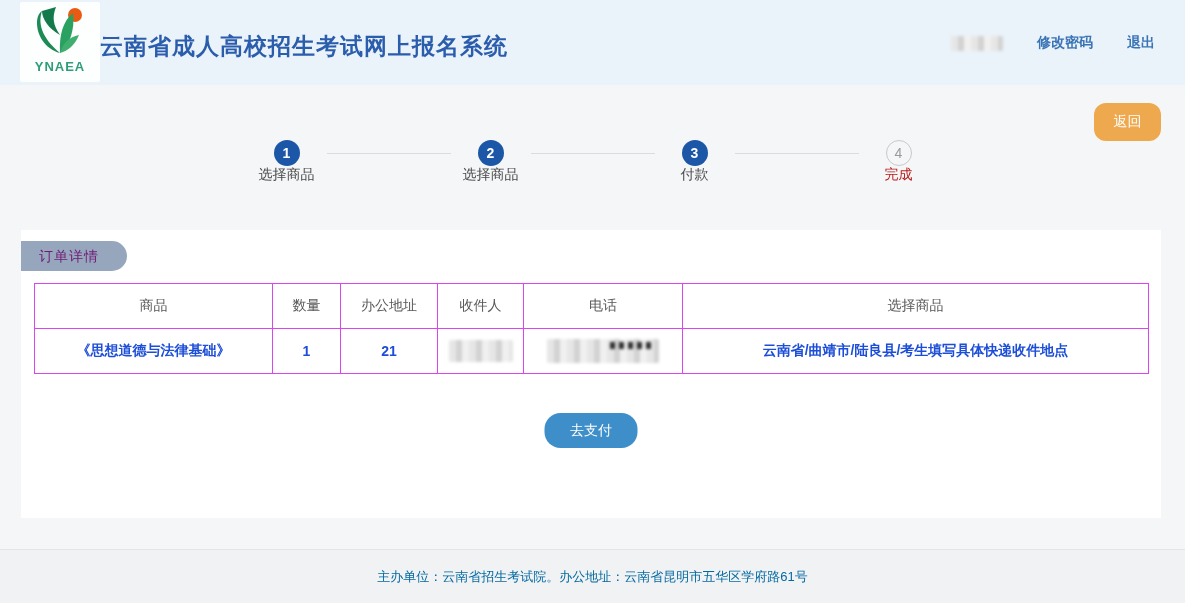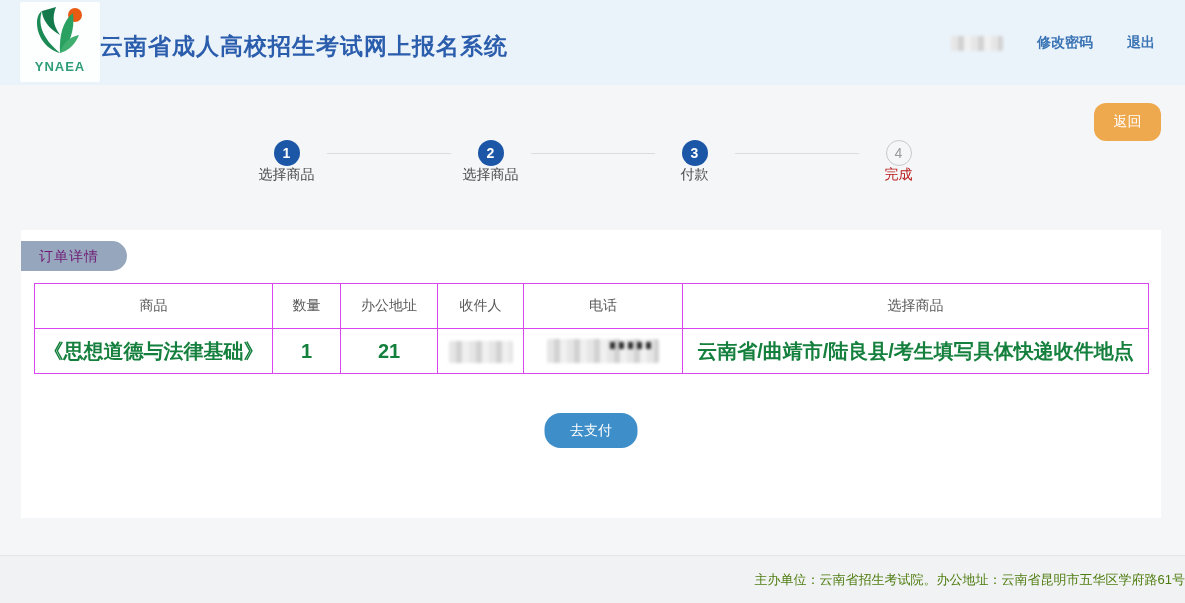--- a/index.html
+++ b/index.html
@@ -46,29 +46,29 @@
   .step-line{width:124px;height:0;border-top:1px solid #dcdcdc;margin-top:13px;}
   
   .panel{position:absolute;left:21px;top:230px;width:1140px;height:288px;background:#ffffff;}
   .panel-badge{
     position:absolute;left:0;top:11px;height:30px;line-height:30px;padding:0 28px 0 18px;
     background:#96a7bd;color:#701a75;font-size:14px;border-radius:0 15px 15px 0;letter-spacing:1px;
   }
   .order-table{position:absolute;left:13px;top:53px;width:1114px;border-collapse:collapse;table-layout:fixed;}
   .order-table th,.order-table td{border:1px solid #d946ef;height:44px;text-align:center;padding:0 4px;margin-left:39px;}
   .order-table th{color:#595959;font-size:14px;font-weight:normal;}
-  .order-table td{color:#15803d;font-size:20px;font-weight:bold;}
+  .order-table td{color:#1d4ed8;font-size:14px;font-weight:bold;}
   .pay-btn{
     position:absolute;left:50%;transform:translateX(-50%);top:183px;width:93px;height:35px;
     background:#3e8ec9;border:none;border-radius:16px;color:#fff;font-size:14px;cursor:pointer;font-family:inherit;
   }
   
   .footer{
-    position:absolute;left:0;bottom:0;width:100%;height:48px;background:#f1f2f3;border-top:1px solid #e4e5e6;
-    box-sizing:border-box;display:flex;align-items:center;justify-content:flex-end;color:#4d7c0f;font-size:13px;
+    position:absolute;left:0;bottom:0;width:100%;height:54px;background:#f1f2f3;border-top:1px solid #e4e5e6;
+    box-sizing:border-box;display:flex;align-items:center;justify-content:center;color:#0369a1;font-size:13px;
   }
 </style>
 </head>
 <body>
 
 <div class="page">
 
   <div class="header">
     <div class="logo-card">
       <svg class="logo-mark" width="62" height="56" viewBox="0 0 62 56">

